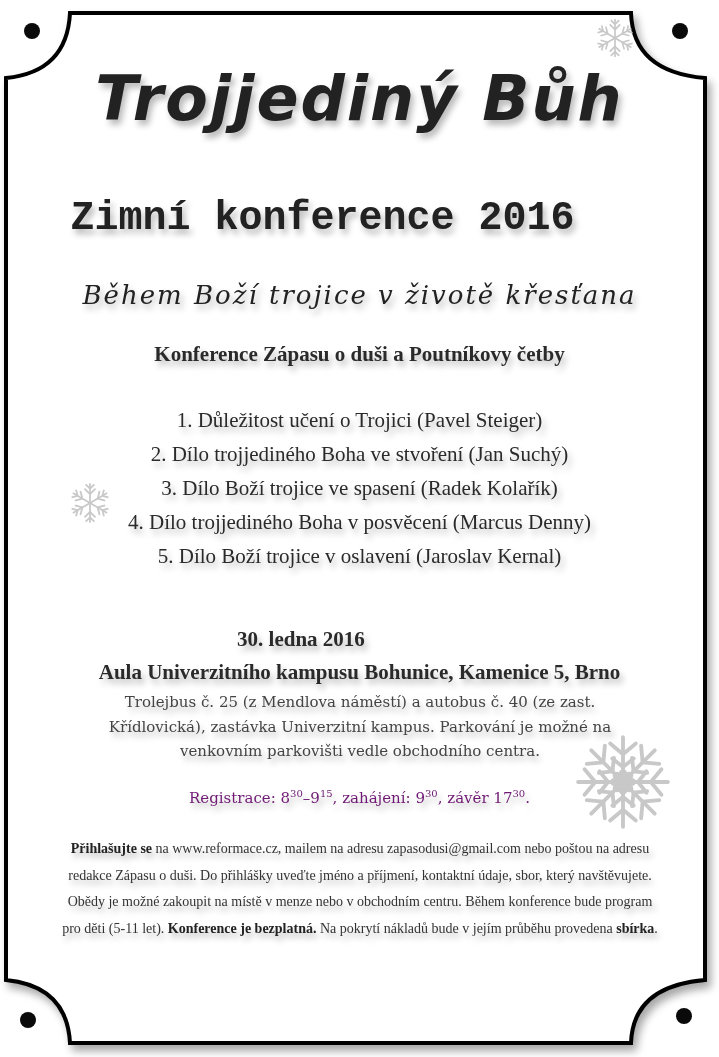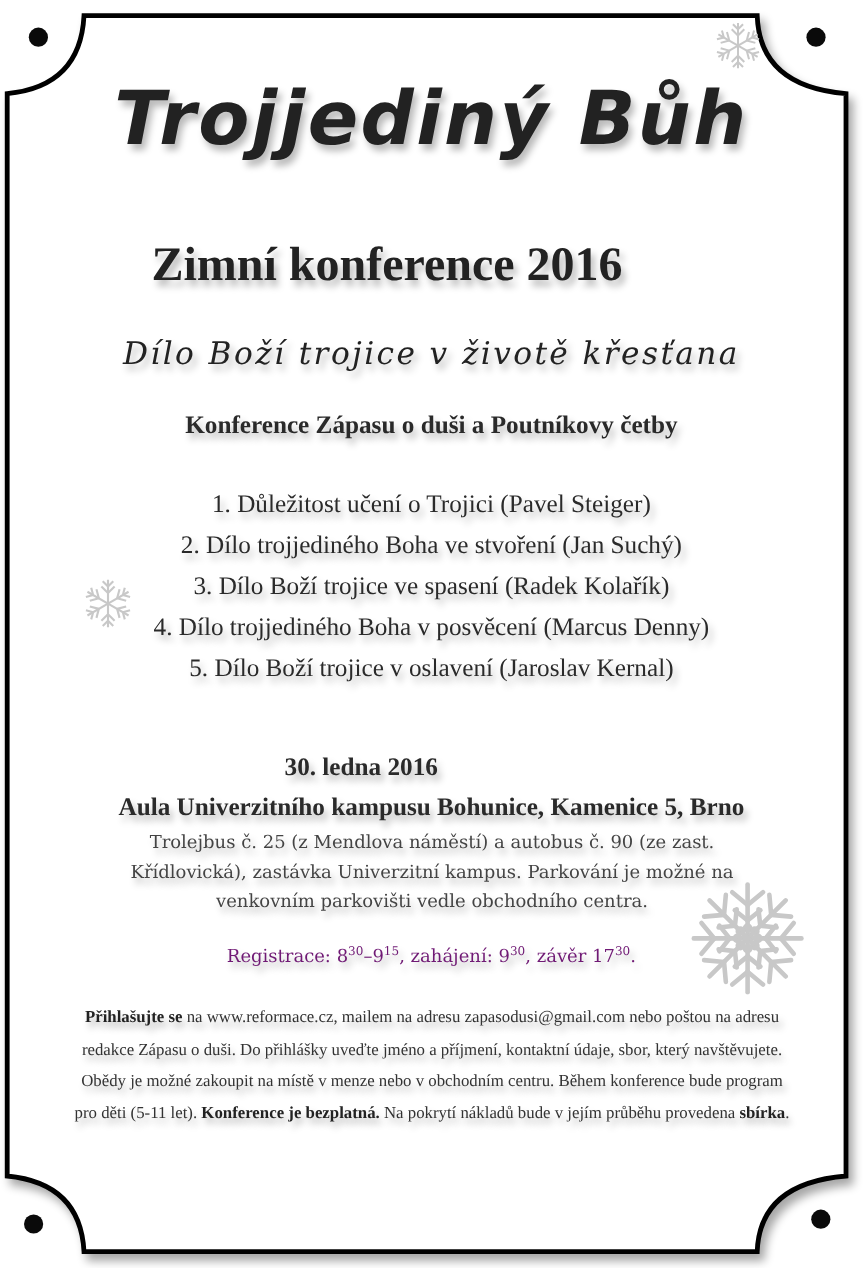--- a/index.html
+++ b/index.html
@@ -3,21 +3,21 @@
   <meta charset="utf-8">
   <style>
     html, body { margin: 0; padding: 0; background: #ffffff; }
     body { width: 719px; height: 1057px; position: relative; overflow: hidden; font-family: "DejaVu Serif", serif; color: #2a2a2a; }
     .frame-svg { position: absolute; left: 0; top: 0; }
     .dot { position: absolute; width: 16px; height: 16px; border-radius: 50%; background: #0a0a0a; }
     .flake { position: absolute; }
     .content { position: absolute; left: 0; top: 0; width: 719px; text-align: center; }
     .shadow { text-shadow: 3px 5px 6px rgba(0,0,0,0.28); }
     .title { position: absolute; left: 0; width: 719px; top: 62px; font-family: "DejaVu Sans", sans-serif; font-style: italic; font-weight: bold; font-size: 62px; letter-spacing: 2px; color: #222; }
-    .subtitle { position: absolute; left: 0; width: 645px; top: 196px; font-family: Liberation Serif, serif; font-weight: bold; font-size: 40px; color: #222; }
+    .subtitle { position: absolute; left: 0; width: 645px; top: 196px; font-family: Liberation Mono, monospace; font-weight: bold; font-size: 40px; color: #222; }
     .motto { position: absolute; left: 0; width: 719px; top: 280px; font-family: "DejaVu Serif", serif; font-style: italic; font-size: 26px; letter-spacing: 2px; color: #222; }
     .organizer { position: absolute; left: 0; width: 719px; top: 342px; font-family: "Liberation Serif", serif; font-weight: bold; font-size: 21px; color: #2a2a2a; }
     .program { position: absolute; left: 0; width: 719px; top: 403px; list-style: none; margin: 0; padding: 0; }
     .program li { font-family: "Liberation Serif", serif; font-size: 21px; line-height: 34px; color: #2a2a2a; text-align: center; }
     .date { position: absolute; left: 0; width: 602px; top: 627px; font-family: "Liberation Serif", serif; font-weight: bold; font-size: 21px; color: #2a2a2a; }
     .venue { position: absolute; left: 0; width: 719px; top: 660px; font-family: "Liberation Serif", serif; font-weight: bold; font-size: 21px; color: #2a2a2a; }
     .transport { position: absolute; left: 90px; width: 540px; top: 690px; font-family: "DejaVu Serif", serif; font-size: 15px; line-height: 24.5px; color: #444; }
     .schedule { position: absolute; left: 0; width: 719px; top: 788px; font-family: "DejaVu Serif", serif; font-size: 15px; color: #701a75; }
     .schedule sup { font-size: 10px; }
     .registration { position: absolute; left: 62px; width: 596px; top: 836px; font-family: "Liberation Serif", serif; font-size: 14px; line-height: 26.5px; color: #333; }
@@ -96,34 +96,34 @@
       <use href="#arm3" transform="rotate(180)"></use>
       <use href="#arm3" transform="rotate(225)"></use>
       <use href="#arm3" transform="rotate(270)"></use>
       <use href="#arm3" transform="rotate(315)"></use>
   </g>
 </svg>
 
 <div class="content">
   <div class="title shadow">Trojjediný Bůh</div>
   <div class="subtitle shadow">Zimní konference 2016</div>
-  <div class="motto shadow">Dílo Boží trojice v životě křesťana</div>
+  <div class="motto shadow">Během Boží trojice v životě křesťana</div>
   <div class="organizer shadow">Konference Zápasu o duši a Poutníkovy četby</div>
 
   <ul class="program">
     <li class="shadow">1. Důležitost učení o Trojici (Pavel Steiger)</li>
     <li class="shadow">2. Dílo trojjediného Boha ve stvoření (Jan Suchý)</li>
     <li class="shadow">3. Dílo Boží trojice ve spasení (Radek Kolařík)</li>
     <li class="shadow">4. Dílo trojjediného Boha v posvěcení (Marcus Denny)</li>
     <li class="shadow">5. Dílo Boží trojice v oslavení (Jaroslav Kernal)</li>
   </ul>
 
   <div class="date shadow">30. ledna 2016</div>
   <div class="venue shadow">Aula Univerzitního kampusu Bohunice, Kamenice 5, Brno</div>
-  <div class="transport shadow">Trolejbus č. 25 (z Mendlova náměstí) a autobus č. 90 (ze zast. Křídlovická), zastávka Univerzitní kampus. Parkování je možné na venkovním parkovišti vedle obchodního centra.</div>
+  <div class="transport shadow">Trolejbus č. 25 (z Mendlova náměstí) a autobus č. 40 (ze zast. Křídlovická), zastávka Univerzitní kampus. Parkování je možné na venkovním parkovišti vedle obchodního centra.</div>
 
   <div class="schedule shadow">
     <span>Registrace: </span><span>8</span><sup>30</sup><span>–</span><span>9</span><sup>15</sup><span>, zahájení: </span><span>9</span><sup>30</sup><span>, závěr </span><span>17</span><sup>30</sup><span>.</span>
   </div>
 
   <div class="registration shadow">
     <b>Přihlašujte se</b><span> na www.reformace.cz, mailem na adresu zapasodusi@gmail.com nebo poštou na adresu redakce Zápasu o duši. Do přihlášky uveďte jméno a příjmení, kontaktní údaje, sbor, který navštěvujete. Obědy je možné zakoupit na místě v menze nebo v obchodním centru. Během konference bude program pro děti (5-11 let). </span><b>Konference je bezplatná.</b><span> Na pokrytí nákladů bude v jejím průběhu provedena </span><b>sbírka</b><span>.</span>
   </div>
 </div>
 

